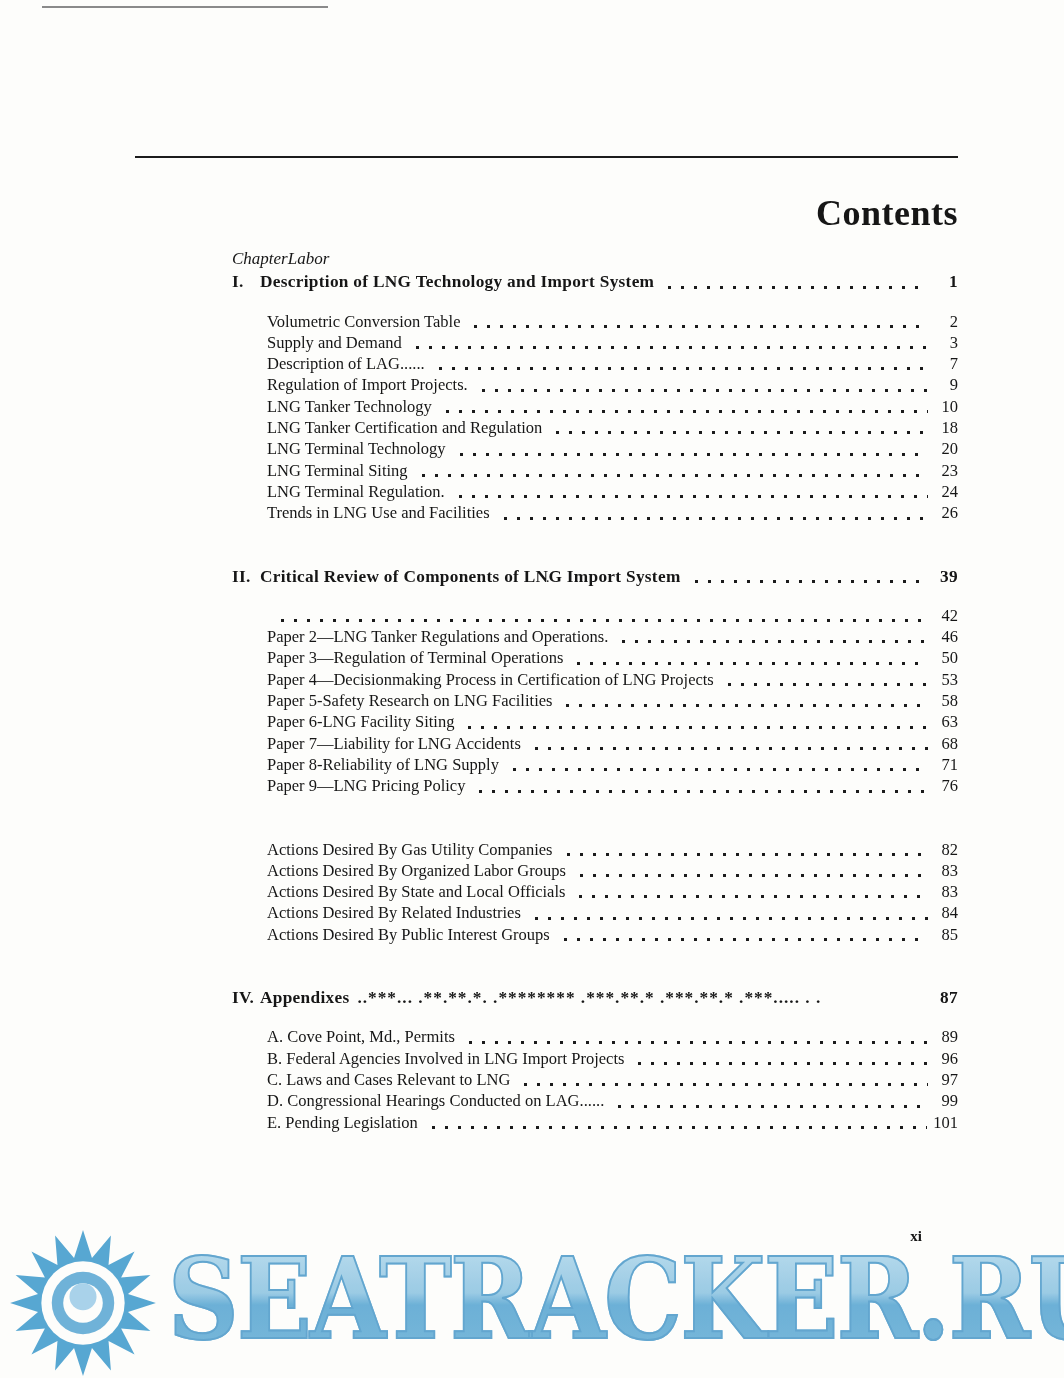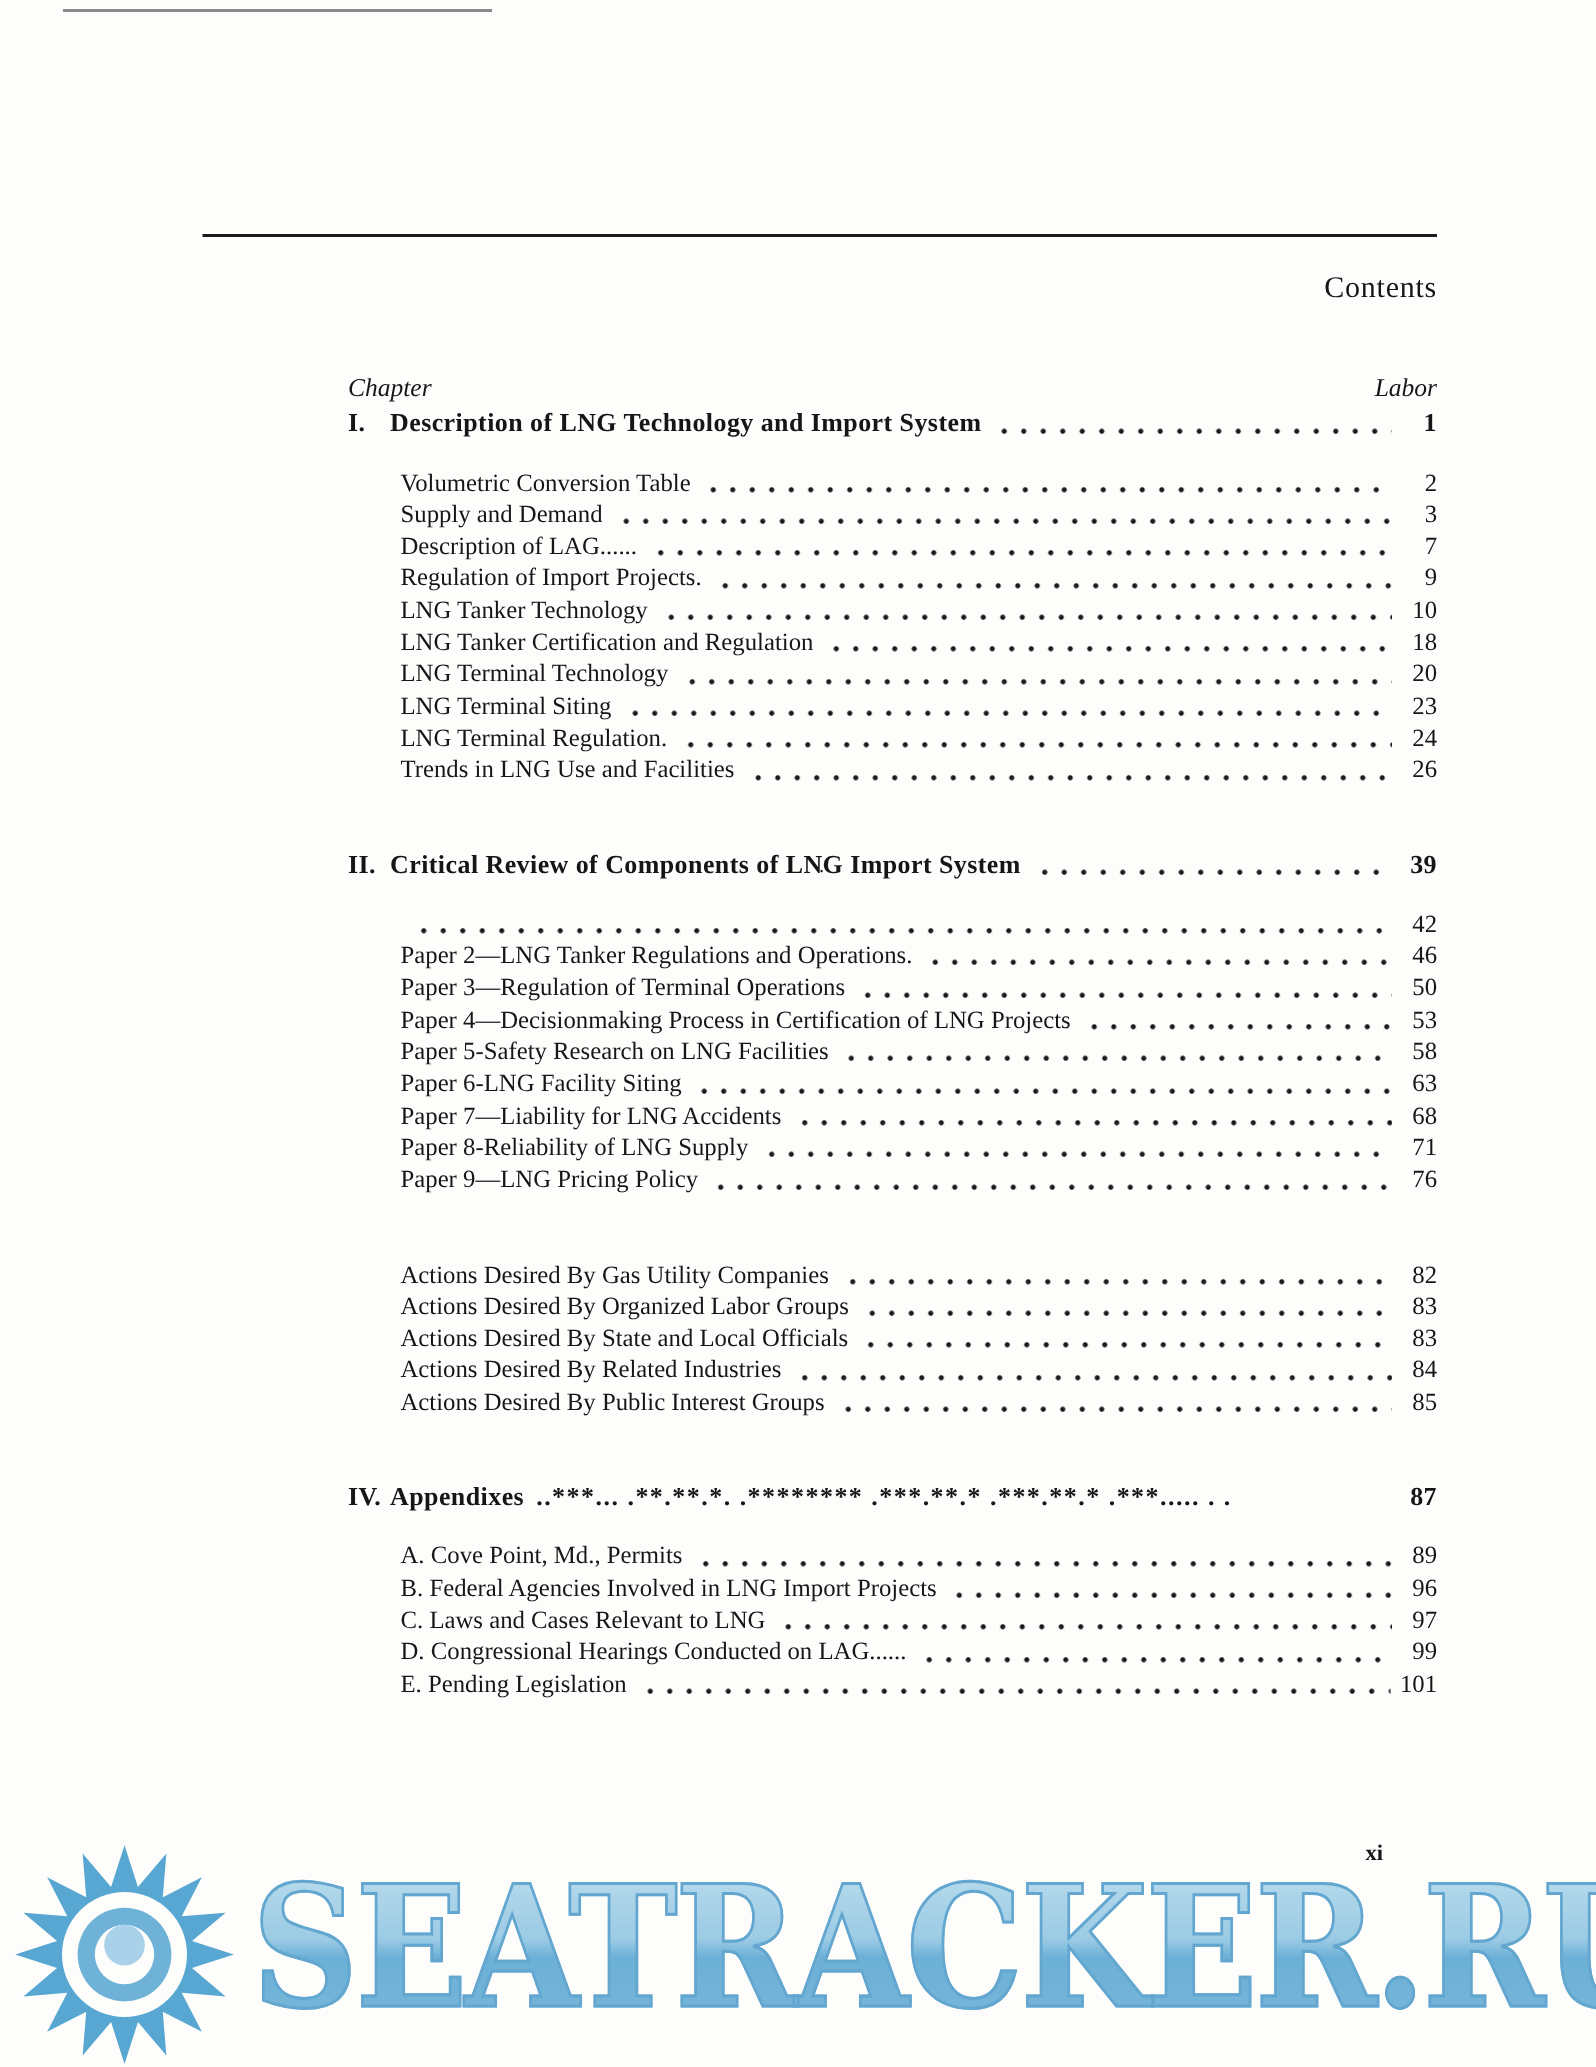--- a/index.html
+++ b/index.html
@@ -9,28 +9,28 @@
     font-family:"Liberation Serif","DejaVu Serif",serif;
   }
   .scan-line-top{
     position:absolute;left:42px;top:6px;width:286px;height:2px;background:#8a8a8a;
   }
   .rule-top{
     position:absolute;left:135px;top:156px;width:823px;height:2px;background:#1c1c1c;
   }
   .contents-title{
     position:absolute;top:168px;right:106px;
-    font-size:20px;font-weight:400;letter-spacing:.5px;
+    font-size:36px;font-weight:700;letter-spacing:.5px;
   }
   .toc{
     position:absolute;left:232px;top:248px;width:726px;
     font-size:16.5px;line-height:21.3px;
   }
   .chapter-row{
-    display:flex;justify-content:space-between;
+    display:flex;
     font-style:italic;font-size:17px;margin-bottom:2px;
   }
   .toc-section{margin-bottom:42px;}
   .row{display:flex;align-items:baseline;}
   .row.heading{
     font-weight:700;font-size:17.3px;letter-spacing:.3px;margin-bottom:18px;
   }
   .numeral{min-width:28px;flex:0 0 auto;}
   .stitle{white-space:nowrap;}
   .entries{margin-left:35px;}

